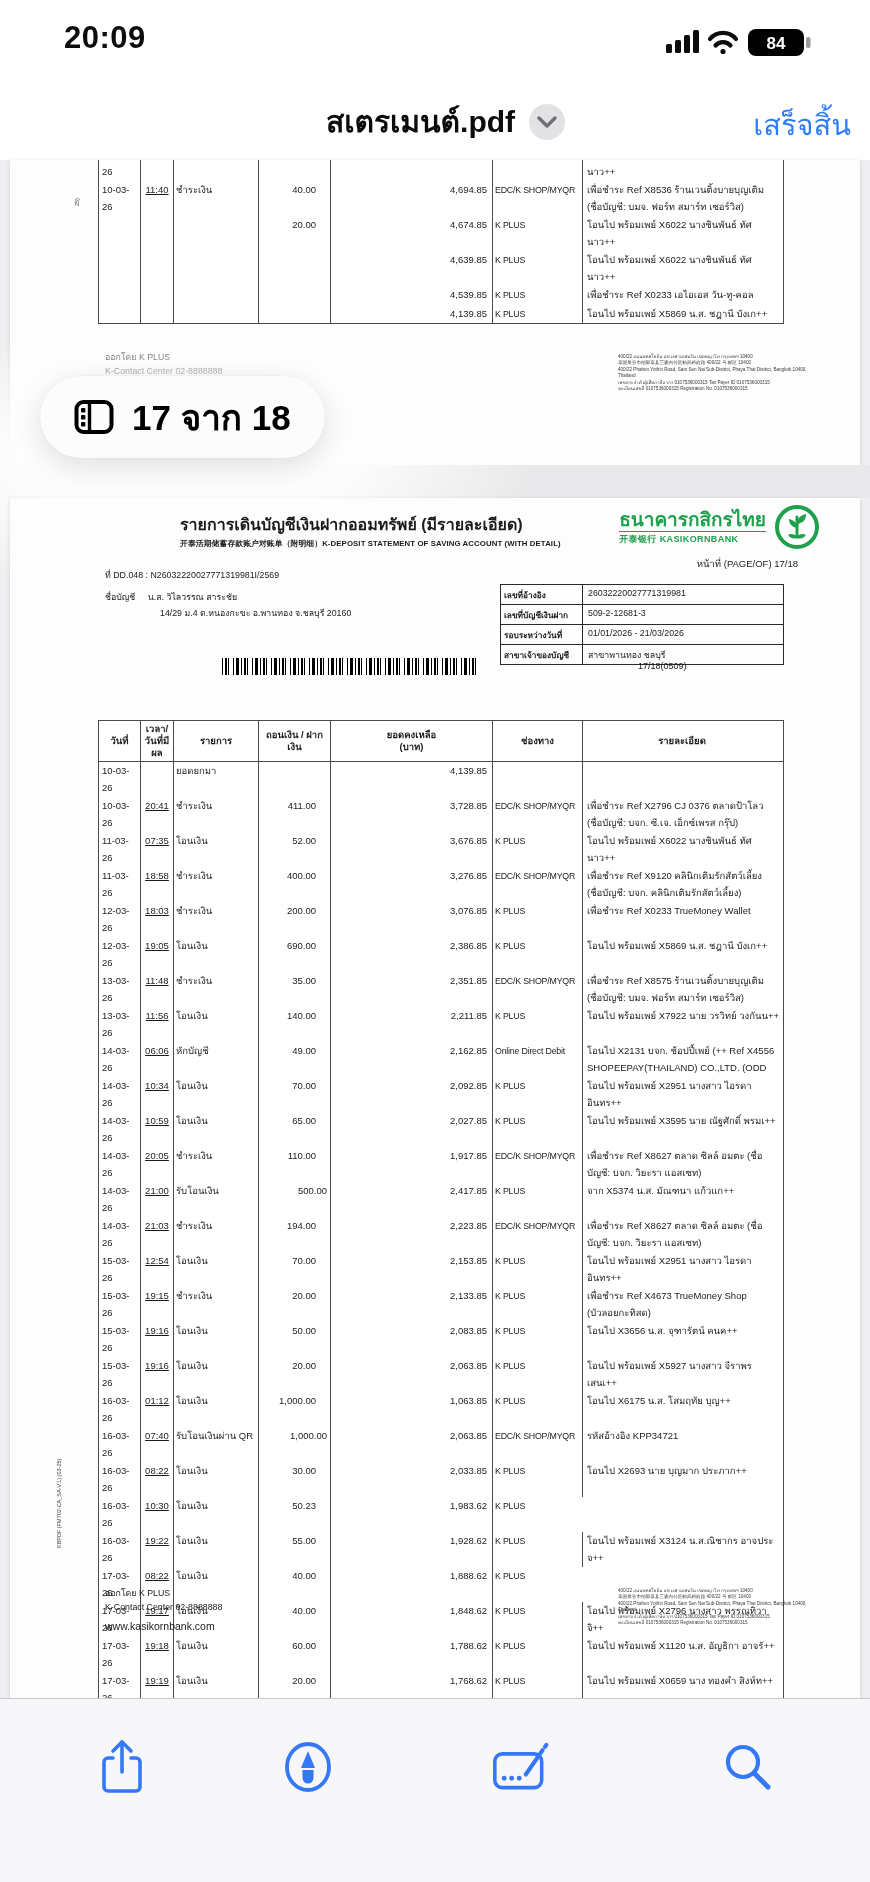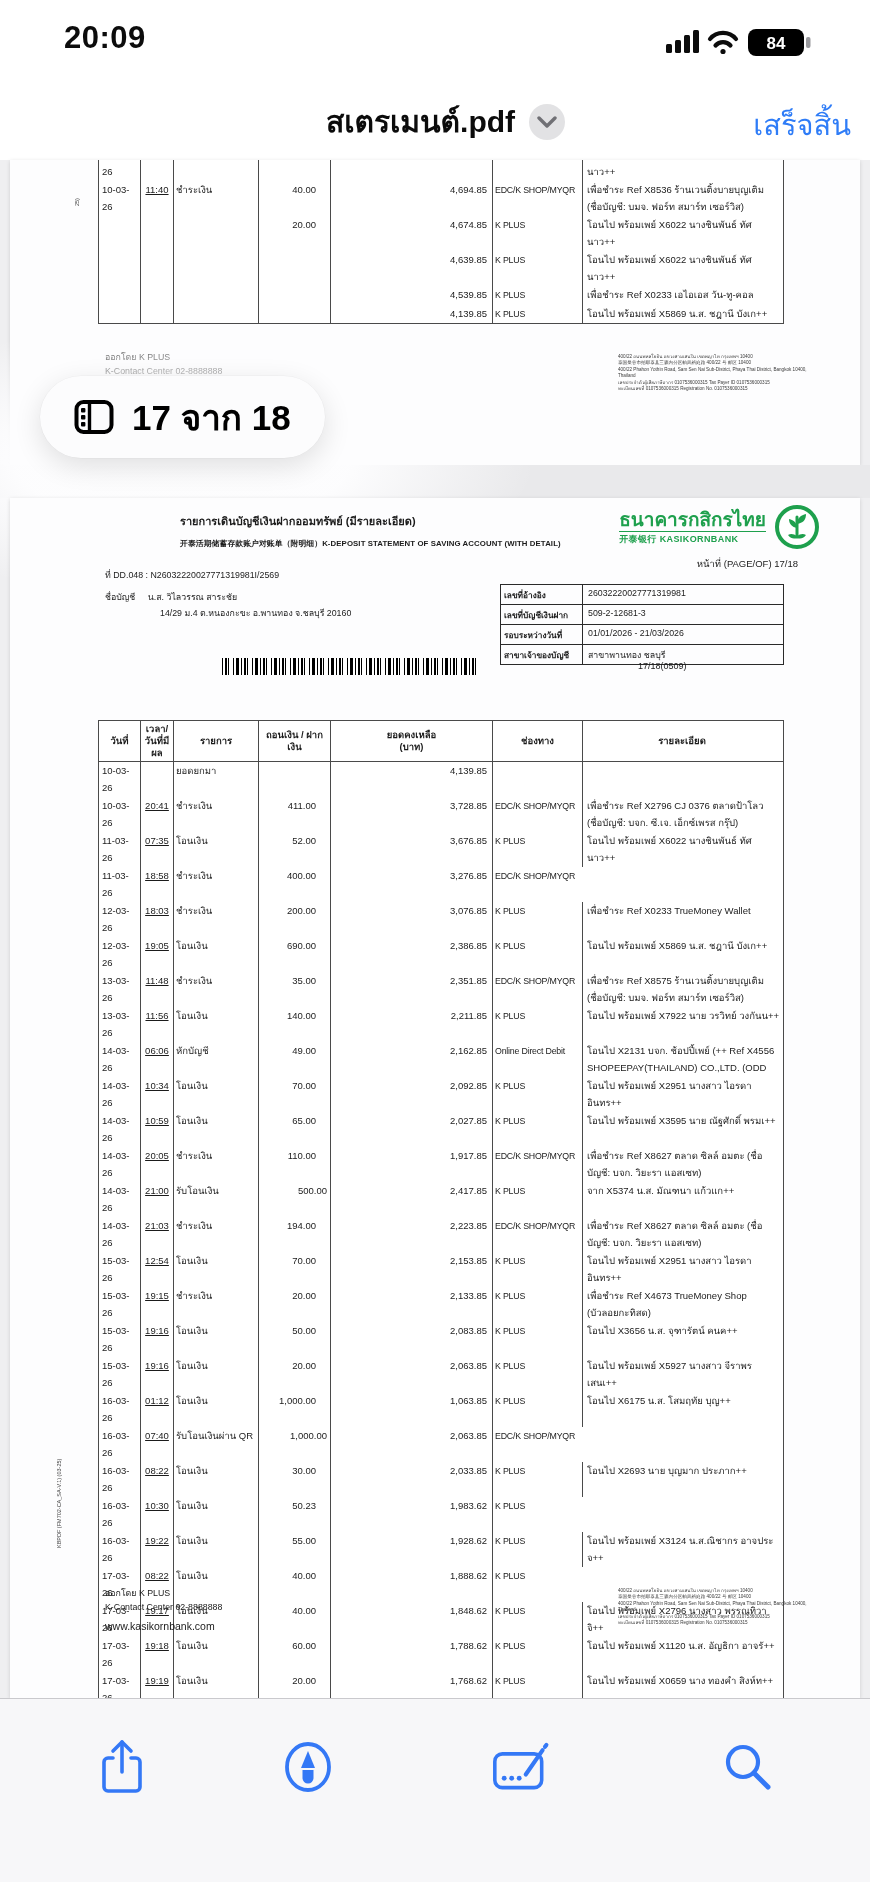--- a/index.html
+++ b/index.html
@@ -40,21 +40,21 @@
   .c-bal{text-align:right;padding-right:5px;}
   .c-ch{font-size:8.8px;letter-spacing:-.2px;}
   .c-det{padding-left:4px;}
 
   
   .pill-glow{position:absolute;left:-70px;top:165px;width:600px;height:270px;background:radial-gradient(ellipse at 42% 50%,rgba(253,253,254,.98) 34%,rgba(253,253,254,0) 72%);pointer-events:none;}
   .pill{position:absolute;left:40px;top:216px;height:82px;padding:0 34px;border-radius:44px;background:#FCFCFD;display:flex;align-items:center;gap:18px;box-shadow:0 8px 28px rgba(0,0,0,.12),0 0 0 .5px rgba(0,0,0,.04);}
   .pill-label{font-size:35px;font-weight:700;color:#000;}
 
   
-  .st-title{position:absolute;left:170px;top:14px;font-size:11px;font-weight:700;}
+  .st-title{position:absolute;left:170px;top:14px;font-size:16px;font-weight:700;}
   .st-subtitle{position:absolute;left:170px;top:40px;font-size:7.8px;font-weight:700;letter-spacing:.1px;}
   .bank-logo{position:absolute;right:40px;top:6px;display:flex;align-items:center;gap:8px;}
   .bank-logo-txt{text-align:left;}
   .bank-name{font-size:19px;font-weight:700;color:#1EA04D;line-height:22px;}
   .bank-sub{font-size:9px;font-weight:700;color:#1EA04D;border-top:1.5px solid #1EA04D;padding-top:1px;letter-spacing:.4px;}
   .page-of{position:absolute;right:62px;top:58px;font-size:9.5px;}
   .doc-no{position:absolute;left:95px;top:70px;font-size:8.8px;}
   .acct-name{position:absolute;left:95px;top:92px;font-size:8.8px;}
   .acct-name b{margin-right:10px;font-weight:400;}
   .acct-addr{position:absolute;left:150px;top:108px;font-size:8.8px;}
@@ -294,20 +294,21 @@
             <div class="tc c-ch">K PLUS</div>
             <div class="tc c-det">โอนไป พร้อมเพย์ X6022 นางชินพันธ์ ทัศนาว++</div>
           </div>
           <div class="trow">
             <div class="tc c-date">11-03-26</div>
             <div class="tc c-time">18:58</div>
             <div class="tc c-item">ชำระเงิน</div>
             <div class="tc c-amt"><span class="w">400.00</span></div>
             <div class="tc c-bal">3,276.85</div>
             <div class="tc c-ch">EDC/K SHOP/MYQR</div>
+            <div class="tc c-det">เพื่อชำระ Ref X9120 คลินิกเติมรักสัตว์เลี้ยง (ชื่อบัญชี: บจก. คลินิกเติมรักสัตว์เลี้ยง)</div>
           </div>
           <div class="trow">
             <div class="tc c-date">12-03-26</div>
             <div class="tc c-time">18:03</div>
             <div class="tc c-item">ชำระเงิน</div>
             <div class="tc c-amt"><span class="w">200.00</span></div>
             <div class="tc c-bal">3,076.85</div>
             <div class="tc c-ch">K PLUS</div>
             <div class="tc c-det">เพื่อชำระ Ref X0233 TrueMoney Wallet</div>
           </div>
@@ -437,20 +438,21 @@
             <div class="tc c-ch">K PLUS</div>
             <div class="tc c-det">โอนไป X6175 น.ส. โสมฤทัย บุญ++</div>
           </div>
           <div class="trow">
             <div class="tc c-date">16-03-26</div>
             <div class="tc c-time">07:40</div>
             <div class="tc c-item">รับโอนเงินผ่าน QR</div>
             <div class="tc c-amt"><span class="d">1,000.00</span></div>
             <div class="tc c-bal">2,063.85</div>
             <div class="tc c-ch">EDC/K SHOP/MYQR</div>
+            <div class="tc c-det">รหัสอ้างอิง KPP34721</div>
           </div>
           <div class="trow">
             <div class="tc c-date">16-03-26</div>
             <div class="tc c-time">08:22</div>
             <div class="tc c-item">โอนเงิน</div>
             <div class="tc c-amt"><span class="w">30.00</span></div>
             <div class="tc c-bal">2,033.85</div>
             <div class="tc c-ch">K PLUS</div>
             <div class="tc c-det">โอนไป X2693 นาย บุญมาก  ประภาก++</div>
           </div>

